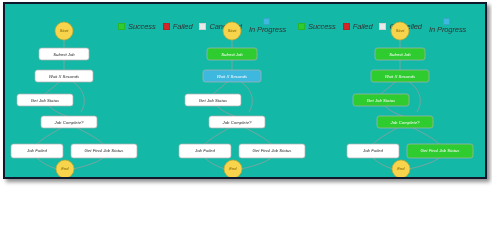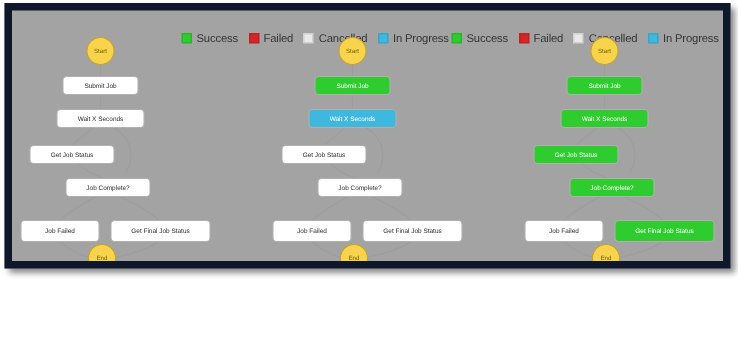--- a/index.html
+++ b/index.html
@@ -24,43 +24,44 @@
   }
 
   
   .canvas-frame {
     position: absolute;
     left: 3px;
     top: 2px;
     width: 484px;
     height: 177px;
     box-sizing: border-box;
-    border: 5px solid #0f172a;
-    background: #a3a3a3;
+    border: 2px solid #0f172a;
+    background: #14b8a6;
     box-shadow: 3px 3px 4px rgba(0,0,0,0.45);
     overflow: hidden;
+    font-style: italic;
   }
 
   
   .legend {
     position: absolute;
     top: 14px;
     display: flex;
     align-items: center;
     white-space: nowrap;
   }
   .legend-1 { left: 113px; }
   .legend-2 { left: 293px; }
 
   .legend-entry {
     display: flex;
     align-items: center;
     margin-right: 7px;
   }
-  .legend-entry:last-child { margin-right: 0; }
+  .legend-entry:last-child { margin-right: 0; flex-direction: column; }
 
   .legend-swatch {
     width: 7px;
     height: 7px;
     margin-right: 3px;
     flex: 0 0 auto;
     border: 1px solid rgba(0,0,0,0.10);
     box-sizing: border-box;
   }
   .legend-label {

